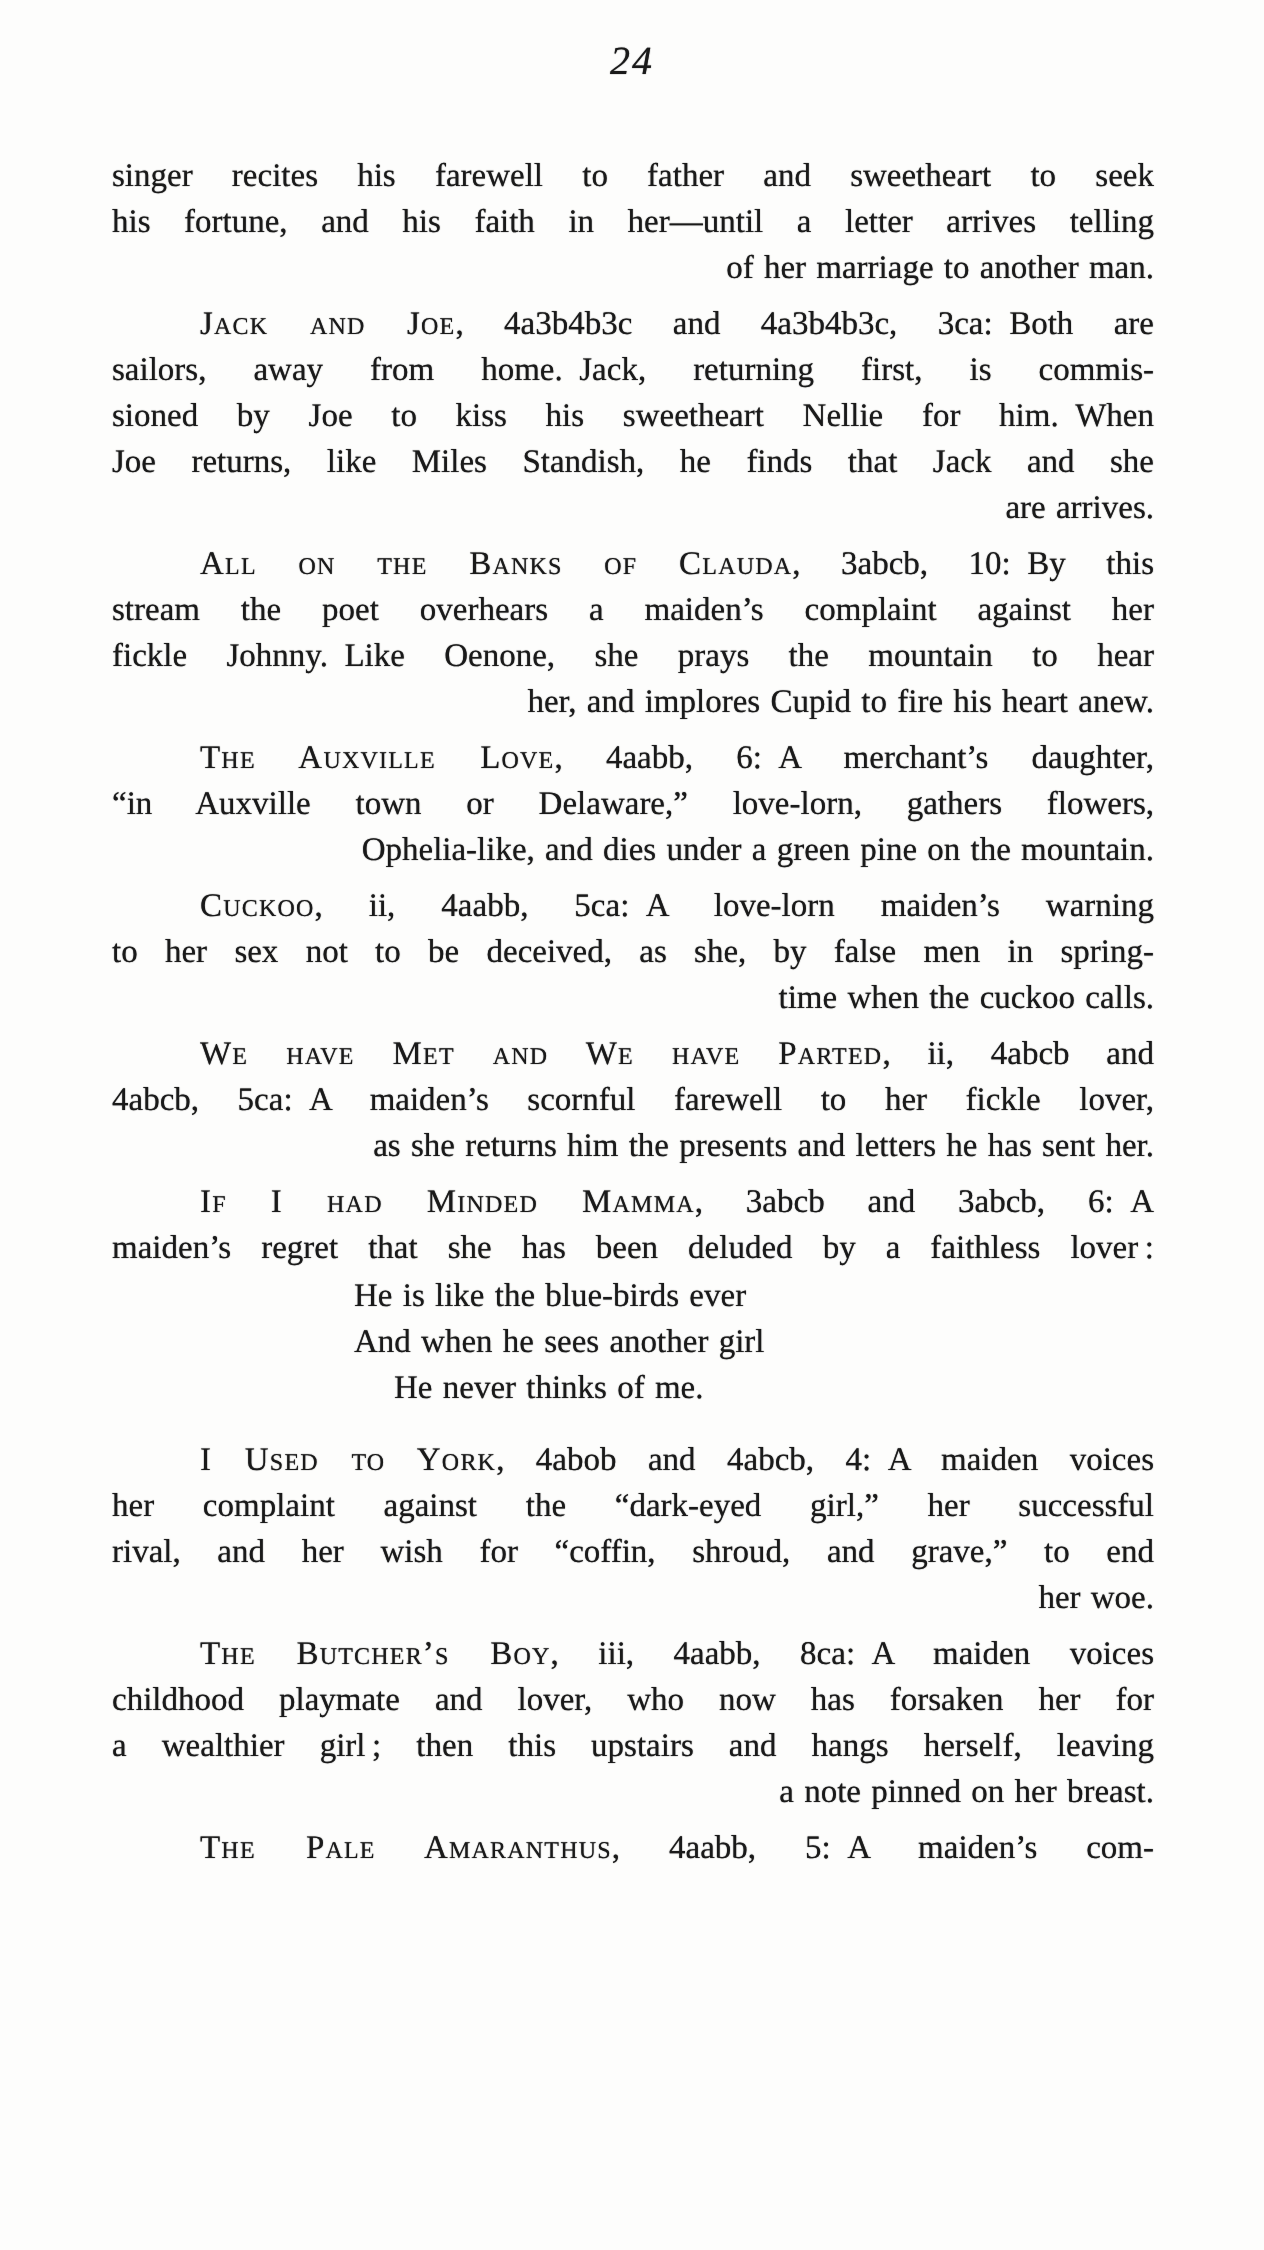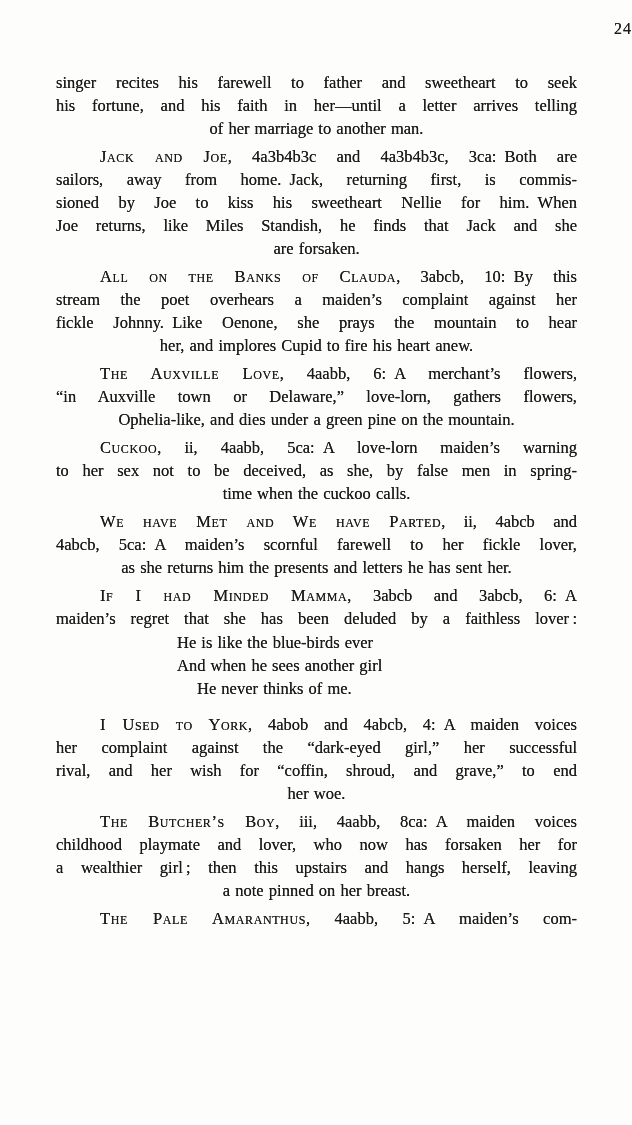--- a/index.html
+++ b/index.html
@@ -13,39 +13,40 @@
     height: 1125px;
     box-sizing: border-box;
     background: #fdfdfc;
     font-family: "Liberation Serif", "DejaVu Serif", serif;
     color: #1a1a1a;
     padding-top: 20px;
     overflow: hidden;
     text-shadow: 0 0 0.55px rgba(25,25,25,0.85);
   }
   .page-number {
-    text-align: right;
-    font-size: 16px;
+    text-align: center;
+    font-size: 20px;
     letter-spacing: 1px;
+    font-style: italic;
   }
   .text-block {
     margin: 33px 55px 0 56px;
     font-size: 16.5px;
     line-height: 23px;
     word-spacing: 1px;
   }
   .para { margin: 0; }
   .para + .para { margin-top: 5px; }
   .ln {
     text-align: justify;
     text-align-last: justify;
   }
   .ln.ind { text-indent: 44px; }
   .ln.end {
-    text-align: center;
+    text-align: right;
     text-align-last: auto;
   }
   .sc {
     font-variant: small-caps;
     letter-spacing: 0.6px;
   }
   .verse {
     margin: 1px 0 13px 121px;
   }
   .vl {
@@ -66,32 +67,32 @@
       <div class="ln">singer recites his farewell to father and sweetheart to seek</div>
       <div class="ln">his fortune, and his faith in her—until a letter arrives telling</div>
       <div class="ln end">of her marriage to another man.</div>
     </div>
 
     <div class="para">
       <div class="ln ind"><span class="sc">Jack and Joe</span><span>, 4a3b4b3c and 4a3b4b3c, 3ca: Both are</span></div>
       <div class="ln">sailors, away from home. Jack, returning first, is commis-</div>
       <div class="ln">sioned by Joe to kiss his sweetheart Nellie for him. When</div>
       <div class="ln">Joe returns, like Miles Standish, he finds that Jack and she</div>
-      <div class="ln end">are forsaken.</div>
+      <div class="ln end">are arrives.</div>
     </div>
 
     <div class="para">
       <div class="ln ind"><span class="sc">All on the Banks of Clauda</span><span>, 3abcb, 10: By this</span></div>
       <div class="ln">stream the poet overhears a maiden’s complaint against her</div>
       <div class="ln">fickle Johnny. Like Oenone, she prays the mountain to hear</div>
       <div class="ln end">her, and implores Cupid to fire his heart anew.</div>
     </div>
 
     <div class="para">
-      <div class="ln ind"><span class="sc">The Auxville Love</span><span>, 4aabb, 6: A merchant’s flowers,</span></div>
+      <div class="ln ind"><span class="sc">The Auxville Love</span><span>, 4aabb, 6: A merchant’s daughter,</span></div>
       <div class="ln">“in Auxville town or Delaware,” love-lorn, gathers flowers,</div>
       <div class="ln end">Ophelia-like, and dies under a green pine on the mountain.</div>
     </div>
 
     <div class="para">
       <div class="ln ind"><span class="sc">Cuckoo</span><span>, ii, 4aabb, 5ca: A love-lorn maiden’s warning</span></div>
       <div class="ln">to her sex not to be deceived, as she, by false men in spring-</div>
       <div class="ln end">time when the cuckoo calls.</div>
     </div>
 

